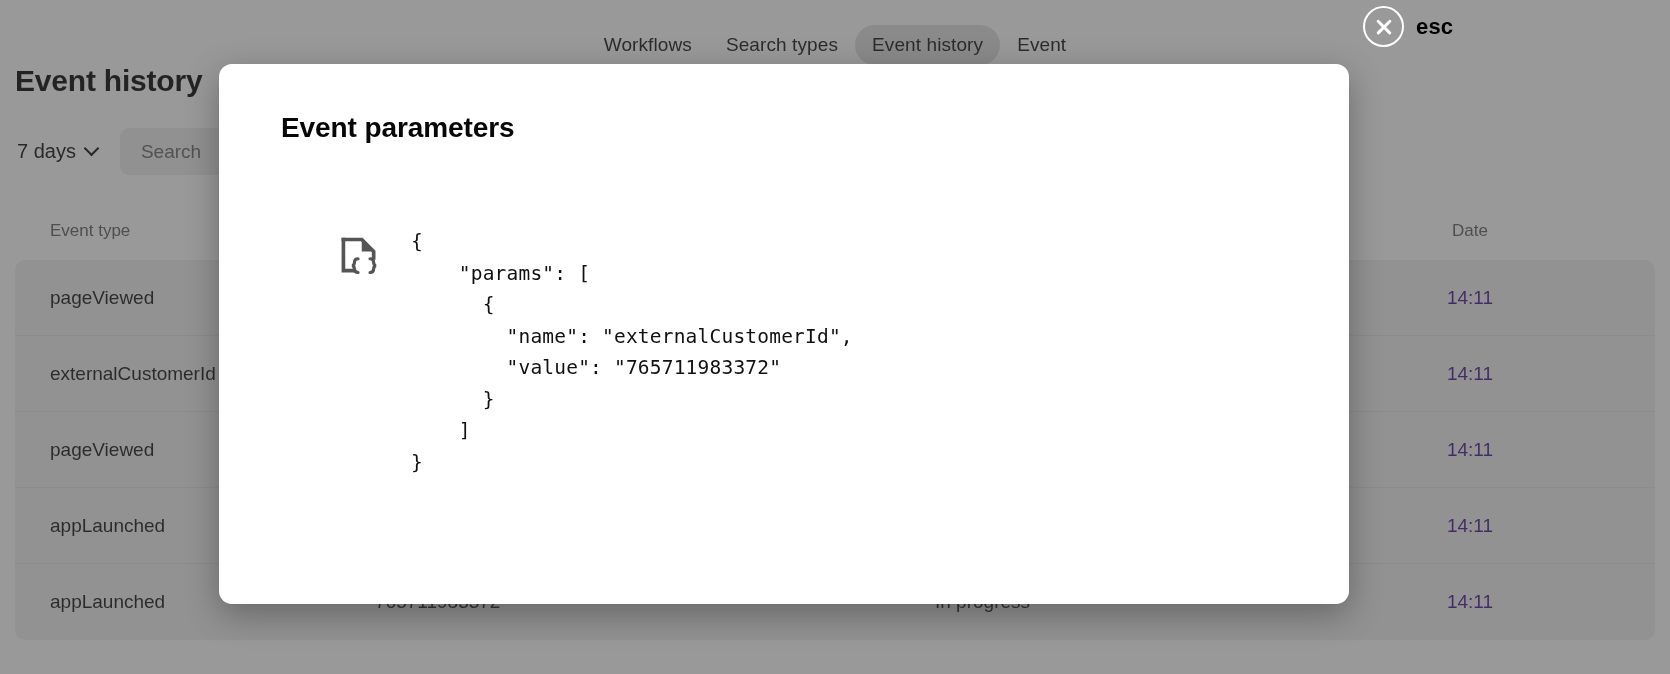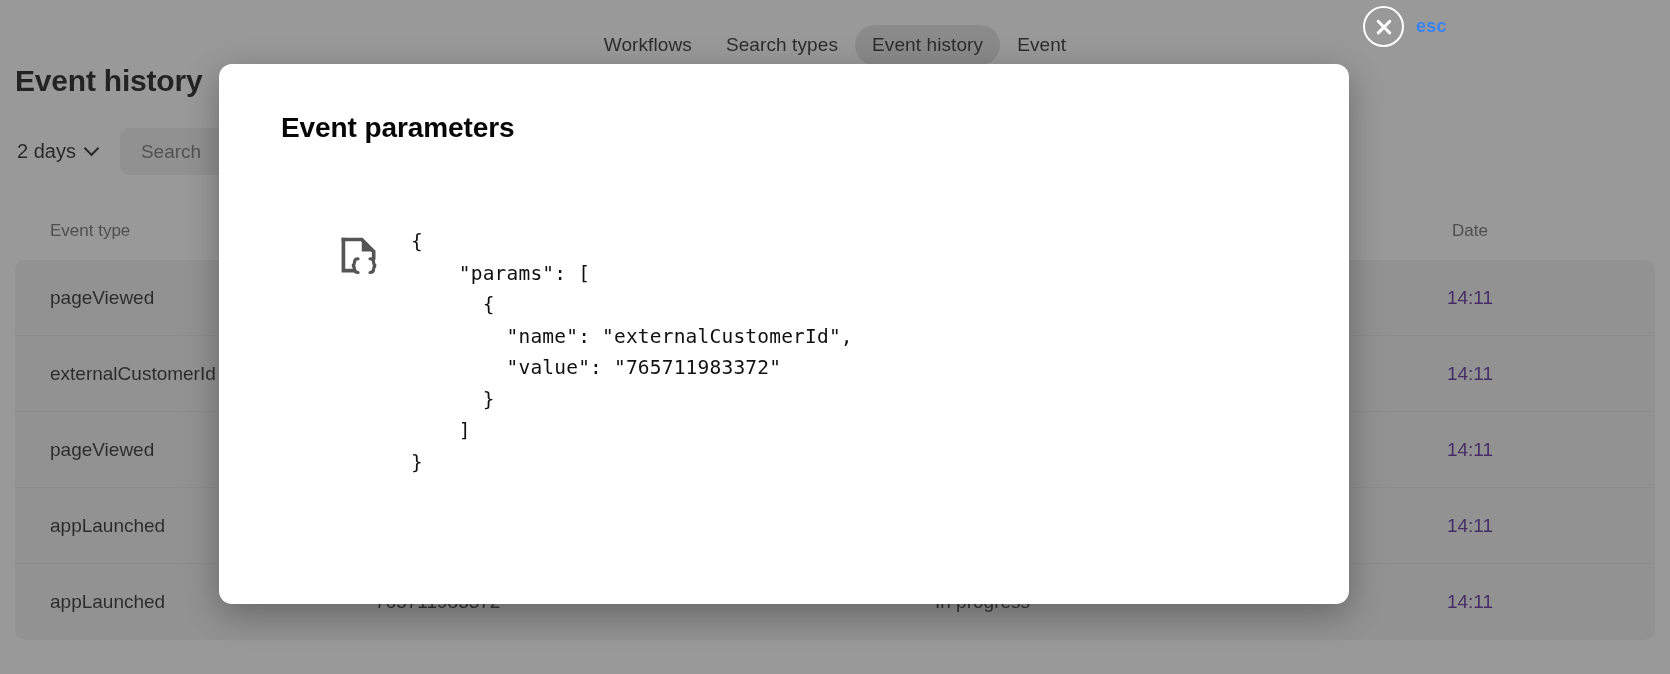--- a/index.html
+++ b/index.html
@@ -183,22 +183,22 @@
     left: 50%;
     top: 50%;
     width: 19px;
     height: 2.8px;
     background: #ffffff;
     border-radius: 1px;
   }
   .close-circle::before { transform: translate(-50%,-50%) rotate(45deg); }
   .close-circle::after  { transform: translate(-50%,-50%) rotate(-45deg); }
   .esc-label {
-    font-size: 18px;
-    color: #3b82f6;
+    font-size: 22px;
+    color: #000000;
     font-weight: bold;
     letter-spacing: 0.2px;
   }
 
   
   .modal {
     position: absolute;
     left: 219px;
     top: 64px;
     width: 1130px;
@@ -257,21 +257,21 @@
       <div class="nav-item">Workflows</div>
       <div class="nav-item">Search types</div>
       <div class="nav-item active">Event history</div>
       <div class="nav-item">Event</div>
     </nav>
 
     <h1 class="page-title">Event history</h1>
 
     <div class="filters">
       <div class="days-select">
-        <span>2 days</span>
+        <span>7 days</span>
         <span class="chev"></span>
       </div>
       <div class="search-box">
         <input type="text" placeholder="Search" style="">
       </div>
     </div>
 
     <div class="table-head">
       <div class="th-event">Event type</div>
       <div class="th-id">Event ID</div>

